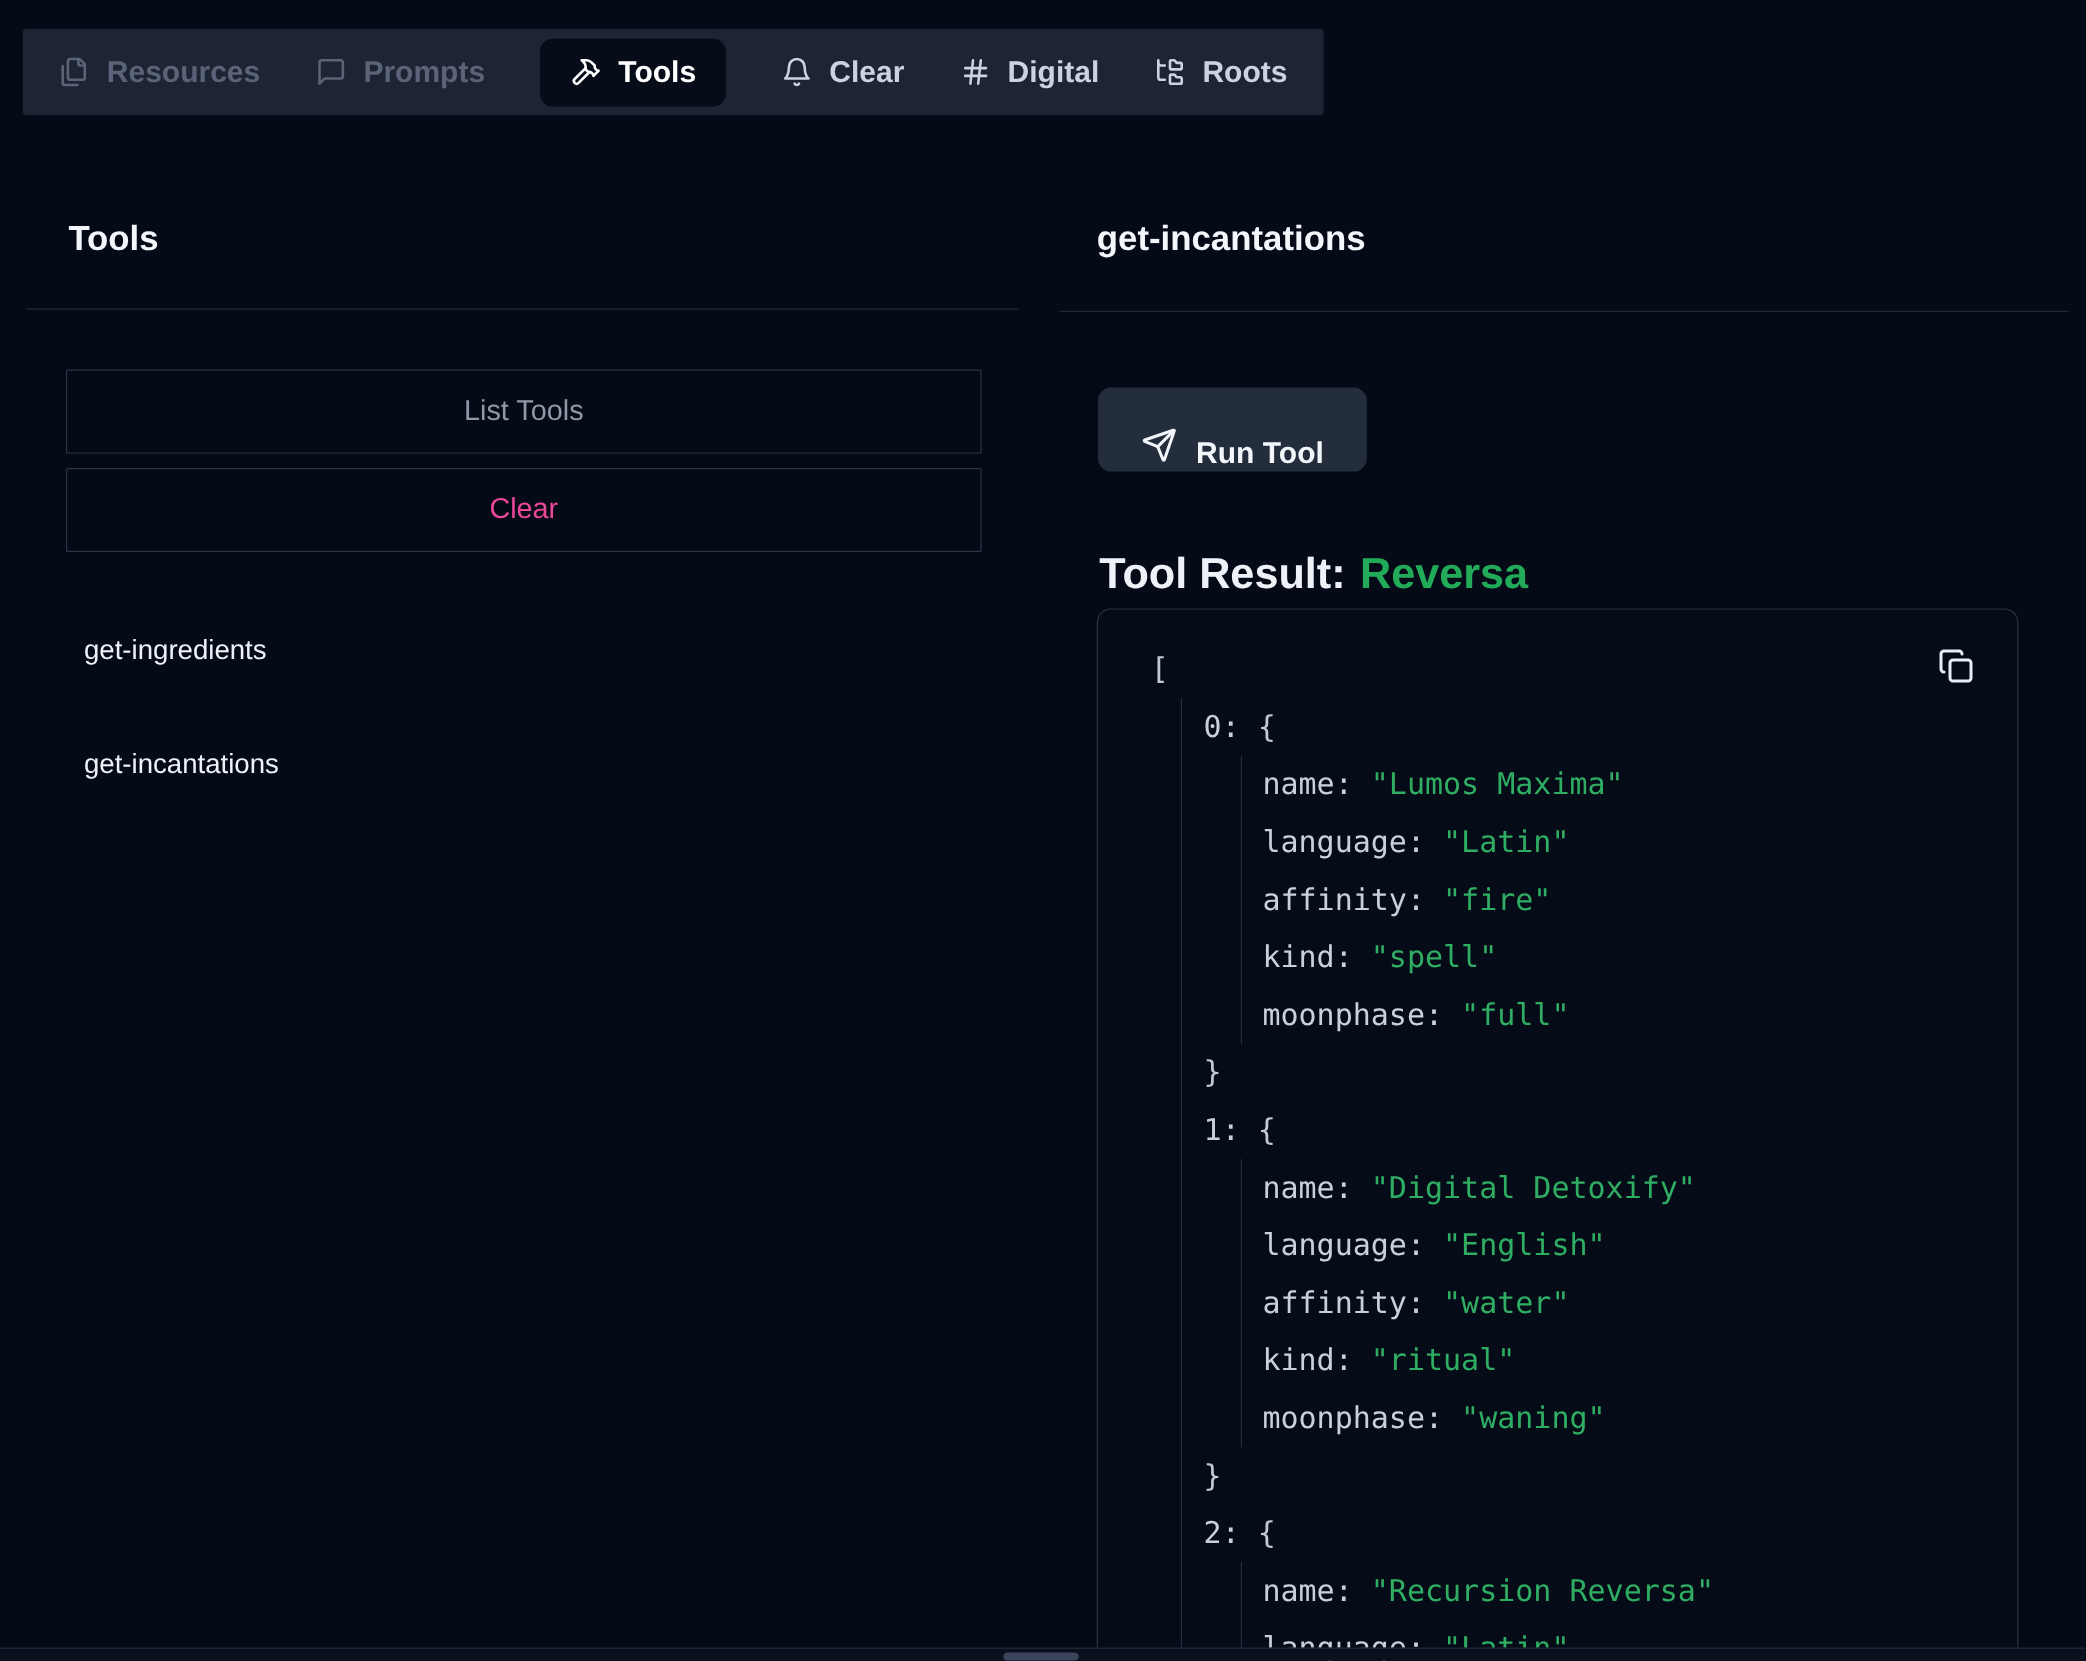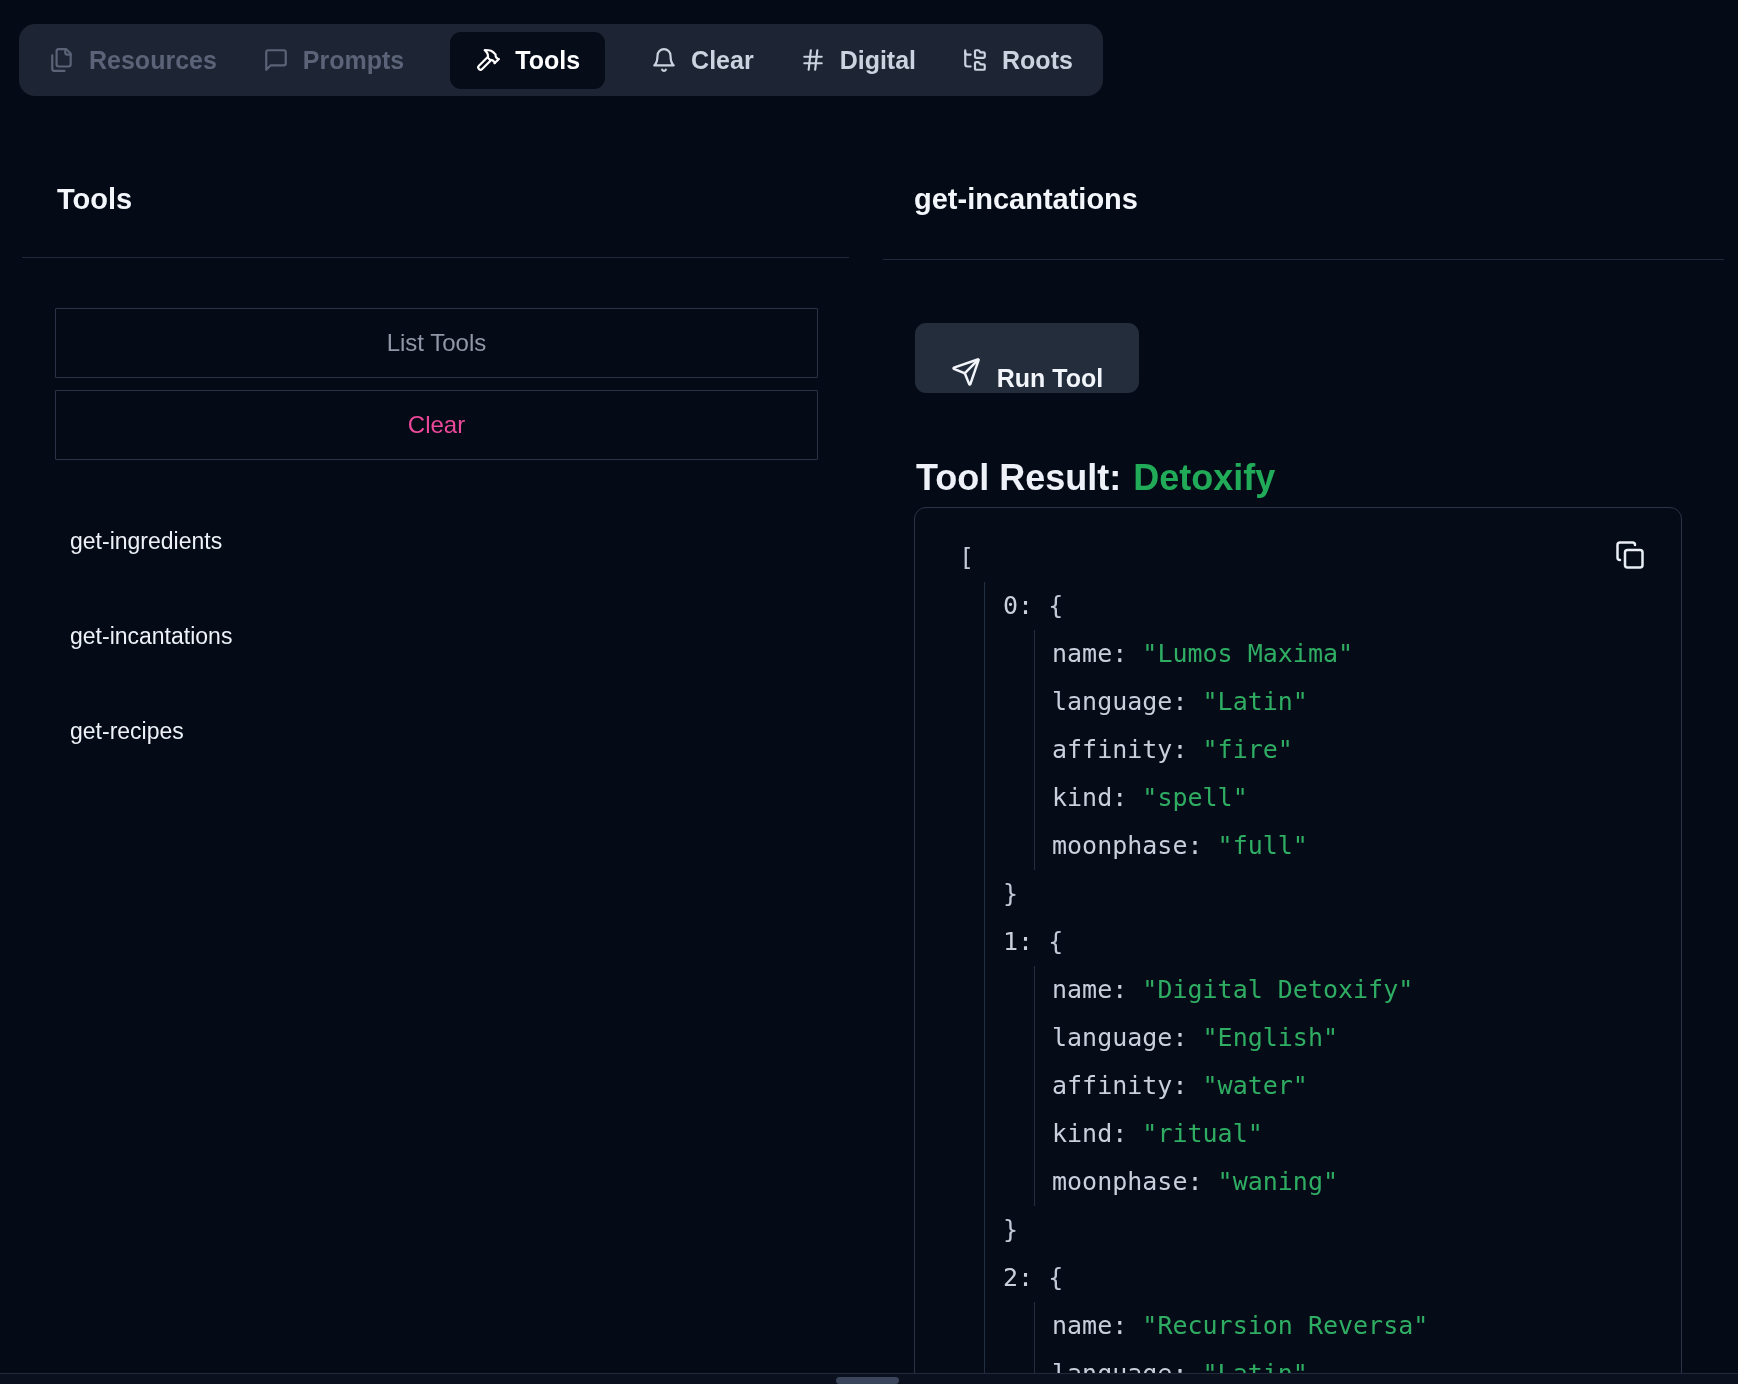--- a/index.html
+++ b/index.html
@@ -6,21 +6,21 @@
   body{
     width:1738px;height:1384px;position:relative;overflow:hidden;
     background:#050a17;color:#eef2f8;
     font-family:"Liberation Sans",sans-serif;
   }
   button{background:none;border:none;color:inherit;font:inherit;padding:0;margin:0;cursor:pointer;text-align:center}
 
   
   .navbar{
     position:absolute;left:19px;top:24px;height:72px;
-    background:#1d2534;border-radius:16px;
+    background:#1d2534;border-radius:3px;
     display:flex;align-items:center;padding:0 30px;gap:46px;
   }
   .tab{display:flex;align-items:center;gap:14px;font-size:25px;font-weight:600;white-space:nowrap}
   .tab svg{width:26px;height:26px;flex:0 0 auto}
   .tab.disabled{color:#5a6377}
   .tab.enabled{color:#cbd3e0}
   .tab.active{color:#ffffff;background:#070c19;border-radius:11px;padding:14px 25px}
 
   
   .panel-title{position:absolute;font-size:29px;font-weight:700;color:#f3f6fb;margin:0}
@@ -152,37 +152,36 @@
 <button class="big-btn" id="list-tools-btn">
   <span>List Tools</span>
 </button>
 <button class="big-btn" id="clear-btn">
   <span>Clear</span>
 </button>
 
 <div id="tool-list">
     <div class="tool-item">get-ingredients</div>
     <div class="tool-item">get-incantations</div>
-    <div class="tool-item">get-recipes</div>
   </div>
 
 <h2 class="panel-title" id="right-title">get-incantations</h2>
 <div class="divider" id="right-divider"></div>
 
 <button id="run-tool-btn">
   <span class="run-icon"><svg viewBox="0 0 24 24" fill="none" stroke="currentColor" stroke-width="2" stroke-linecap="round" stroke-linejoin="round">
         <path d="M14.536 21.686a.5.5 0 0 0 .937-.024l6.5-19a.496.496 0 0 0-.635-.635l-19 6.5a.5.5 0 0 0-.024.937l7.93 3.18a2 2 0 0 1 1.112 1.11z"></path>
         <path d="m21.854 2.147-10.94 10.939"></path>
       </svg></span>
   <span>Run Tool</span>
 </button>
 
 <div id="result-line">
   <span>Tool Result:</span>
-  <span id="result-status">Detoxify</span>
+  <span id="result-status">Reversa</span>
 </div>
 
 <div id="json-box">
   <button id="copy-btn">
     <span id="copy-icon-slot"><svg viewBox="0 0 24 24" fill="none" stroke="currentColor" stroke-width="2" stroke-linecap="round" stroke-linejoin="round">
           <rect width="14" height="14" x="8" y="8" rx="2" ry="2"></rect>
           <path d="M4 16c-1.1 0-2-.9-2-2V4c0-1.1.9-2 2-2h10c1.1 0 2 .9 2 2"></path>
         </svg></span>
   </button>
   <div id="json-tree">

